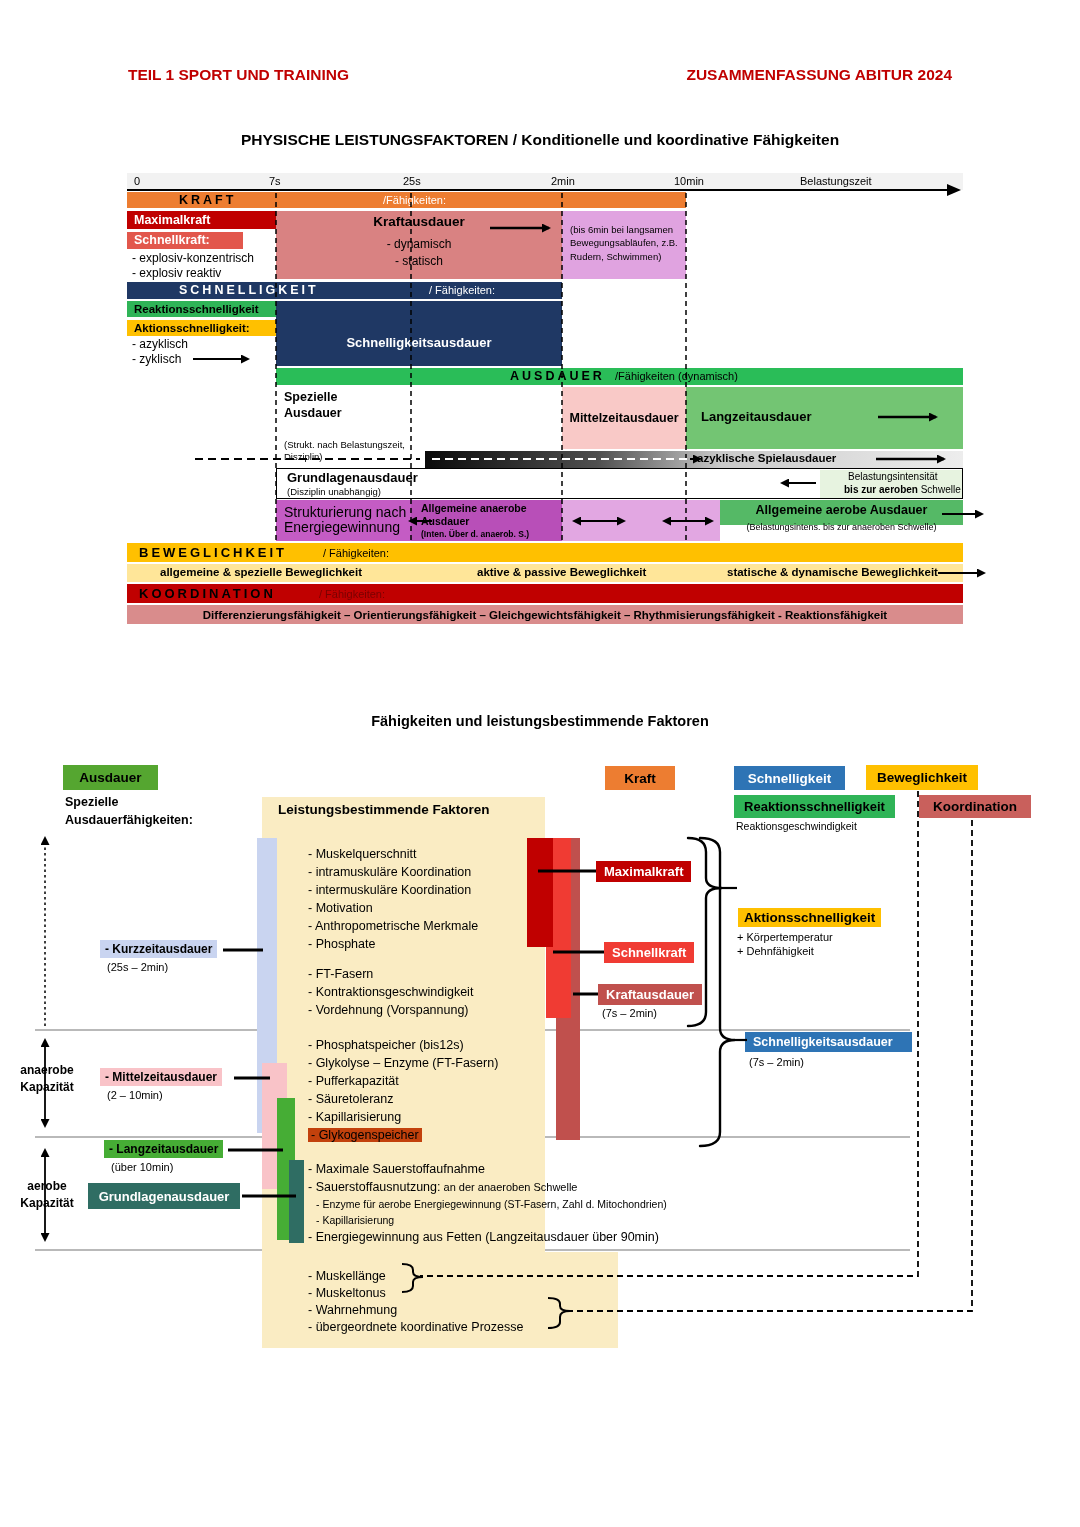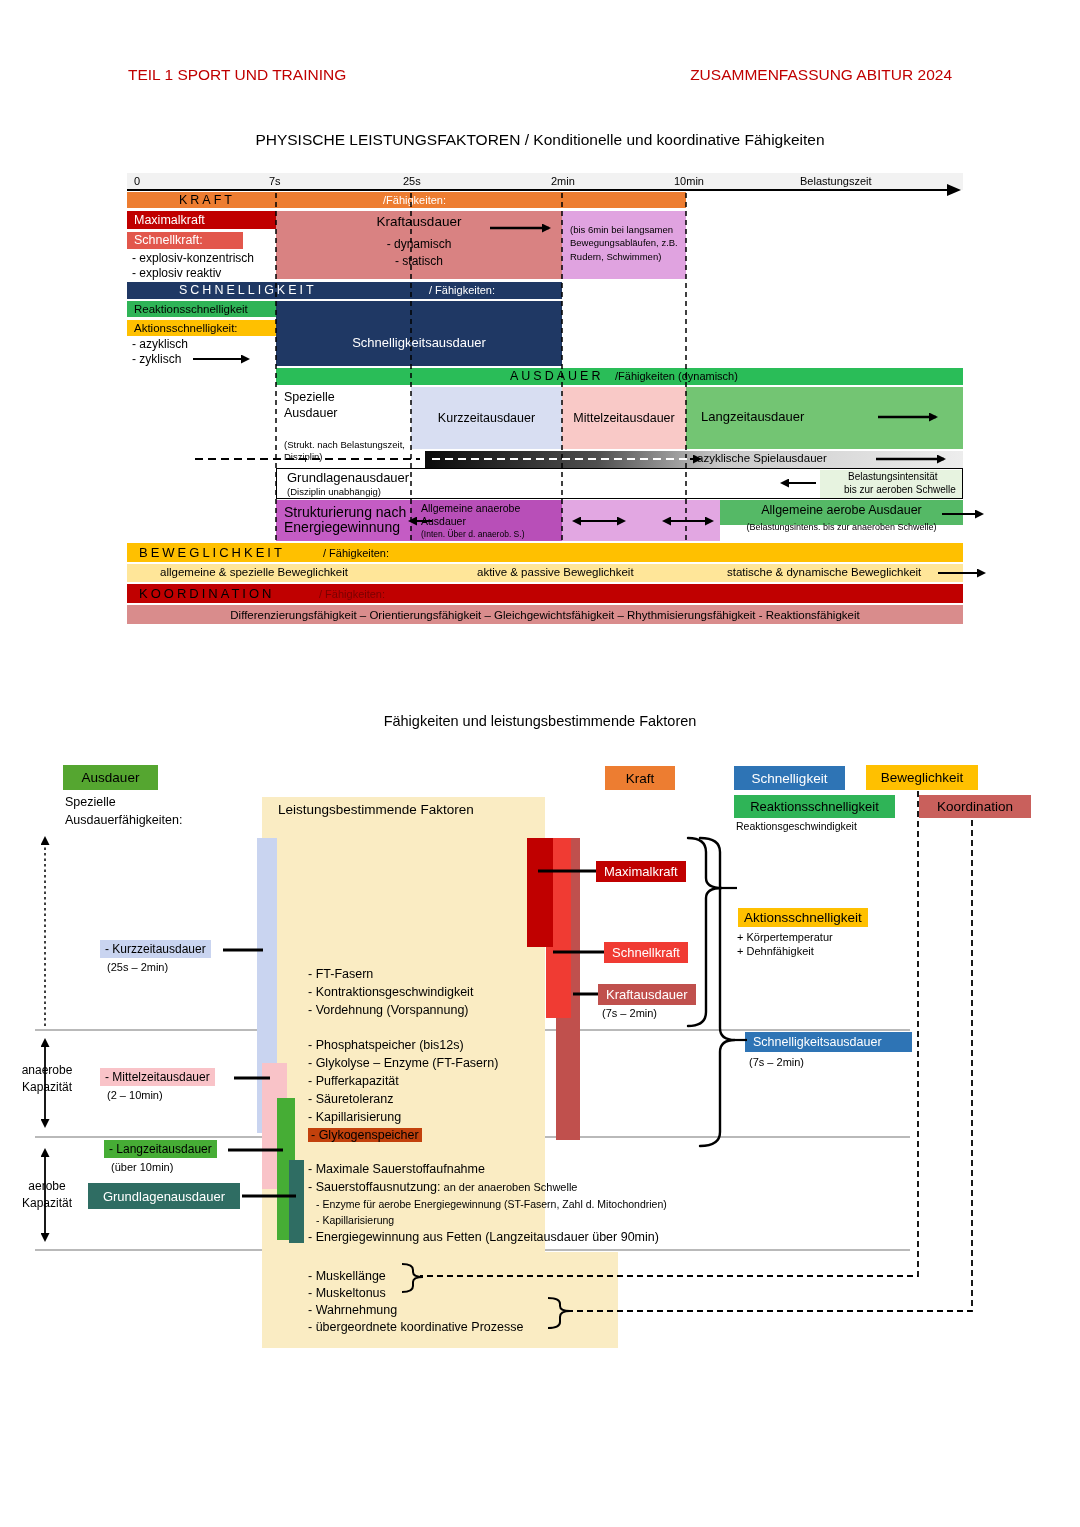--- a/index.html
+++ b/index.html
@@ -1,19 +1,19 @@
 <!DOCTYPE html>
 <html><head>
 <meta charset="utf-8">
 <style>
   html,body{margin:0;padding:0;background:#fff}
   .page{position:relative;width:1080px;height:1527px;background:#fff;
         font-family:"Liberation Sans",sans-serif;color:#000;overflow:hidden}
   .abs{position:absolute}
-  .b{font-weight:normal}
+  .b{font-weight:bold}
   .nw{white-space:nowrap}
   .ls{letter-spacing:3px}
   .ctr{display:flex;align-items:center;justify-content:center;text-align:center}
   .sep{position:absolute;height:1.5px;background:#b9b9b9}
   svg{position:absolute;left:0;top:0;pointer-events:none}
   .fl{font-size:12.5px;line-height:18px;white-space:nowrap}
 </style>
 </head>
 <body>
 
@@ -61,21 +61,20 @@
   <div class="abs nw" style="left:132px;top:352px;font-size:12px">- zyklisch</div>
 
   <div class="abs" style="left:276px;top:368px;width:687px;height:17px;background:#2ABD58">
     <span class="abs b ls nw" style="left:234px;top:1px;font-size:12.5px">AUSDAUER</span>
     <span class="abs nw" style="left:339px;top:2px;font-size:11px">/Fähigkeiten (dynamisch)</span>
   </div>
   <div class="abs" style="left:284px;top:389px;width:122px">
     <div class="b" style="font-size:12.5px;line-height:16px;width:80px">Spezielle Ausdauer</div>
     <div style="font-size:9.5px;line-height:12px;margin-top:18px">(Strukt. nach Belastungszeit, Disziplin)</div>
   </div>
-  <div class="abs b ctr" style="left:411px;top:387px;width:151px;height:62px;background:#D8DEF2;font-size:12.5px">Kurzzeitausdauer</div>
   <div class="abs b ctr" style="left:562px;top:387px;width:124px;height:62px;background:#F9C9C7;font-size:12.5px">Mittelzeitausdauer</div>
   <div class="abs" style="left:686px;top:387px;width:277px;height:62px;background:#73C573">
     <span class="abs b nw" style="left:15px;top:22px;font-size:13px">Langzeitausdauer</span>
   </div>
   <div class="abs" style="left:425px;top:451px;width:538px;height:17px;background:linear-gradient(90deg,#0a0a0a 0%,#4f4f4f 32%,#c9c9c9 55%,#ededed 100%)">
     <span class="abs b nw" style="left:272px;top:1px;font-size:11.5px">azyklische Spielausdauer</span>
   </div>
   <div class="abs" style="left:276px;top:468px;width:687px;height:31px;background:#fff;border:1.5px solid #000;box-sizing:border-box">
     <span class="abs b nw" style="left:10px;top:1px;font-size:13px">Grundlagenausdauer</span>
     <span class="abs nw" style="left:10px;top:17px;font-size:9.5px">(Disziplin unabhängig)</span>
@@ -131,20 +130,28 @@
 
   <div class="abs b ctr" style="left:63px;top:765px;width:95px;height:25px;background:#55A630;font-size:13.5px">Ausdauer</div>
   <div class="abs b" style="left:65px;top:793px;width:160px;font-size:12.5px;line-height:18px">Spezielle Ausdauerfähigkeiten:</div>
   <div class="abs b ctr" style="left:605px;top:766px;width:70px;height:24px;background:#ED7D31;font-size:13.5px">Kraft</div>
   <div class="abs b ctr" style="left:734px;top:766px;width:111px;height:24px;background:#2E74B5;color:#fff;font-size:13.5px">Schnelligkeit</div>
   <div class="abs b ctr" style="left:866px;top:765px;width:112px;height:25px;background:#FFC000;font-size:13.5px">Beweglichkeit</div>
   <div class="abs b ctr" style="left:734px;top:795px;width:161px;height:23px;background:#2FB457;font-size:13px">Reaktionsschnelligkeit</div>
   <div class="abs nw" style="left:736px;top:820px;font-size:10.5px">Reaktionsgeschwindigkeit</div>
   <div class="abs b ctr" style="left:919px;top:795px;width:112px;height:23px;background:#C9605C;font-size:13.5px">Koordination</div>
 
+  <div class="abs" style="left:308px;top:845px">
+    <div class="fl">- Muskelquerschnitt</div>
+    <div class="fl">- intramuskuläre Koordination</div>
+    <div class="fl">- intermuskuläre Koordination</div>
+    <div class="fl">- Motivation</div>
+    <div class="fl">- Anthropometrische Merkmale</div>
+    <div class="fl">- Phosphate</div>
+  </div>
   <div class="abs" style="left:308px;top:965px">
     <div class="fl">- FT-Fasern</div>
     <div class="fl">- Kontraktionsgeschwindigkeit</div>
     <div class="fl">- Vordehnung (Vorspannung)</div>
   </div>
   <div class="abs" style="left:308px;top:1036px">
     <div class="fl">- Phosphatspeicher (bis12s)</div>
     <div class="fl">- Glykolyse – Enzyme (FT-Fasern)</div>
     <div class="fl">- Pufferkapazität</div>
     <div class="fl">- Säuretoleranz</div>

